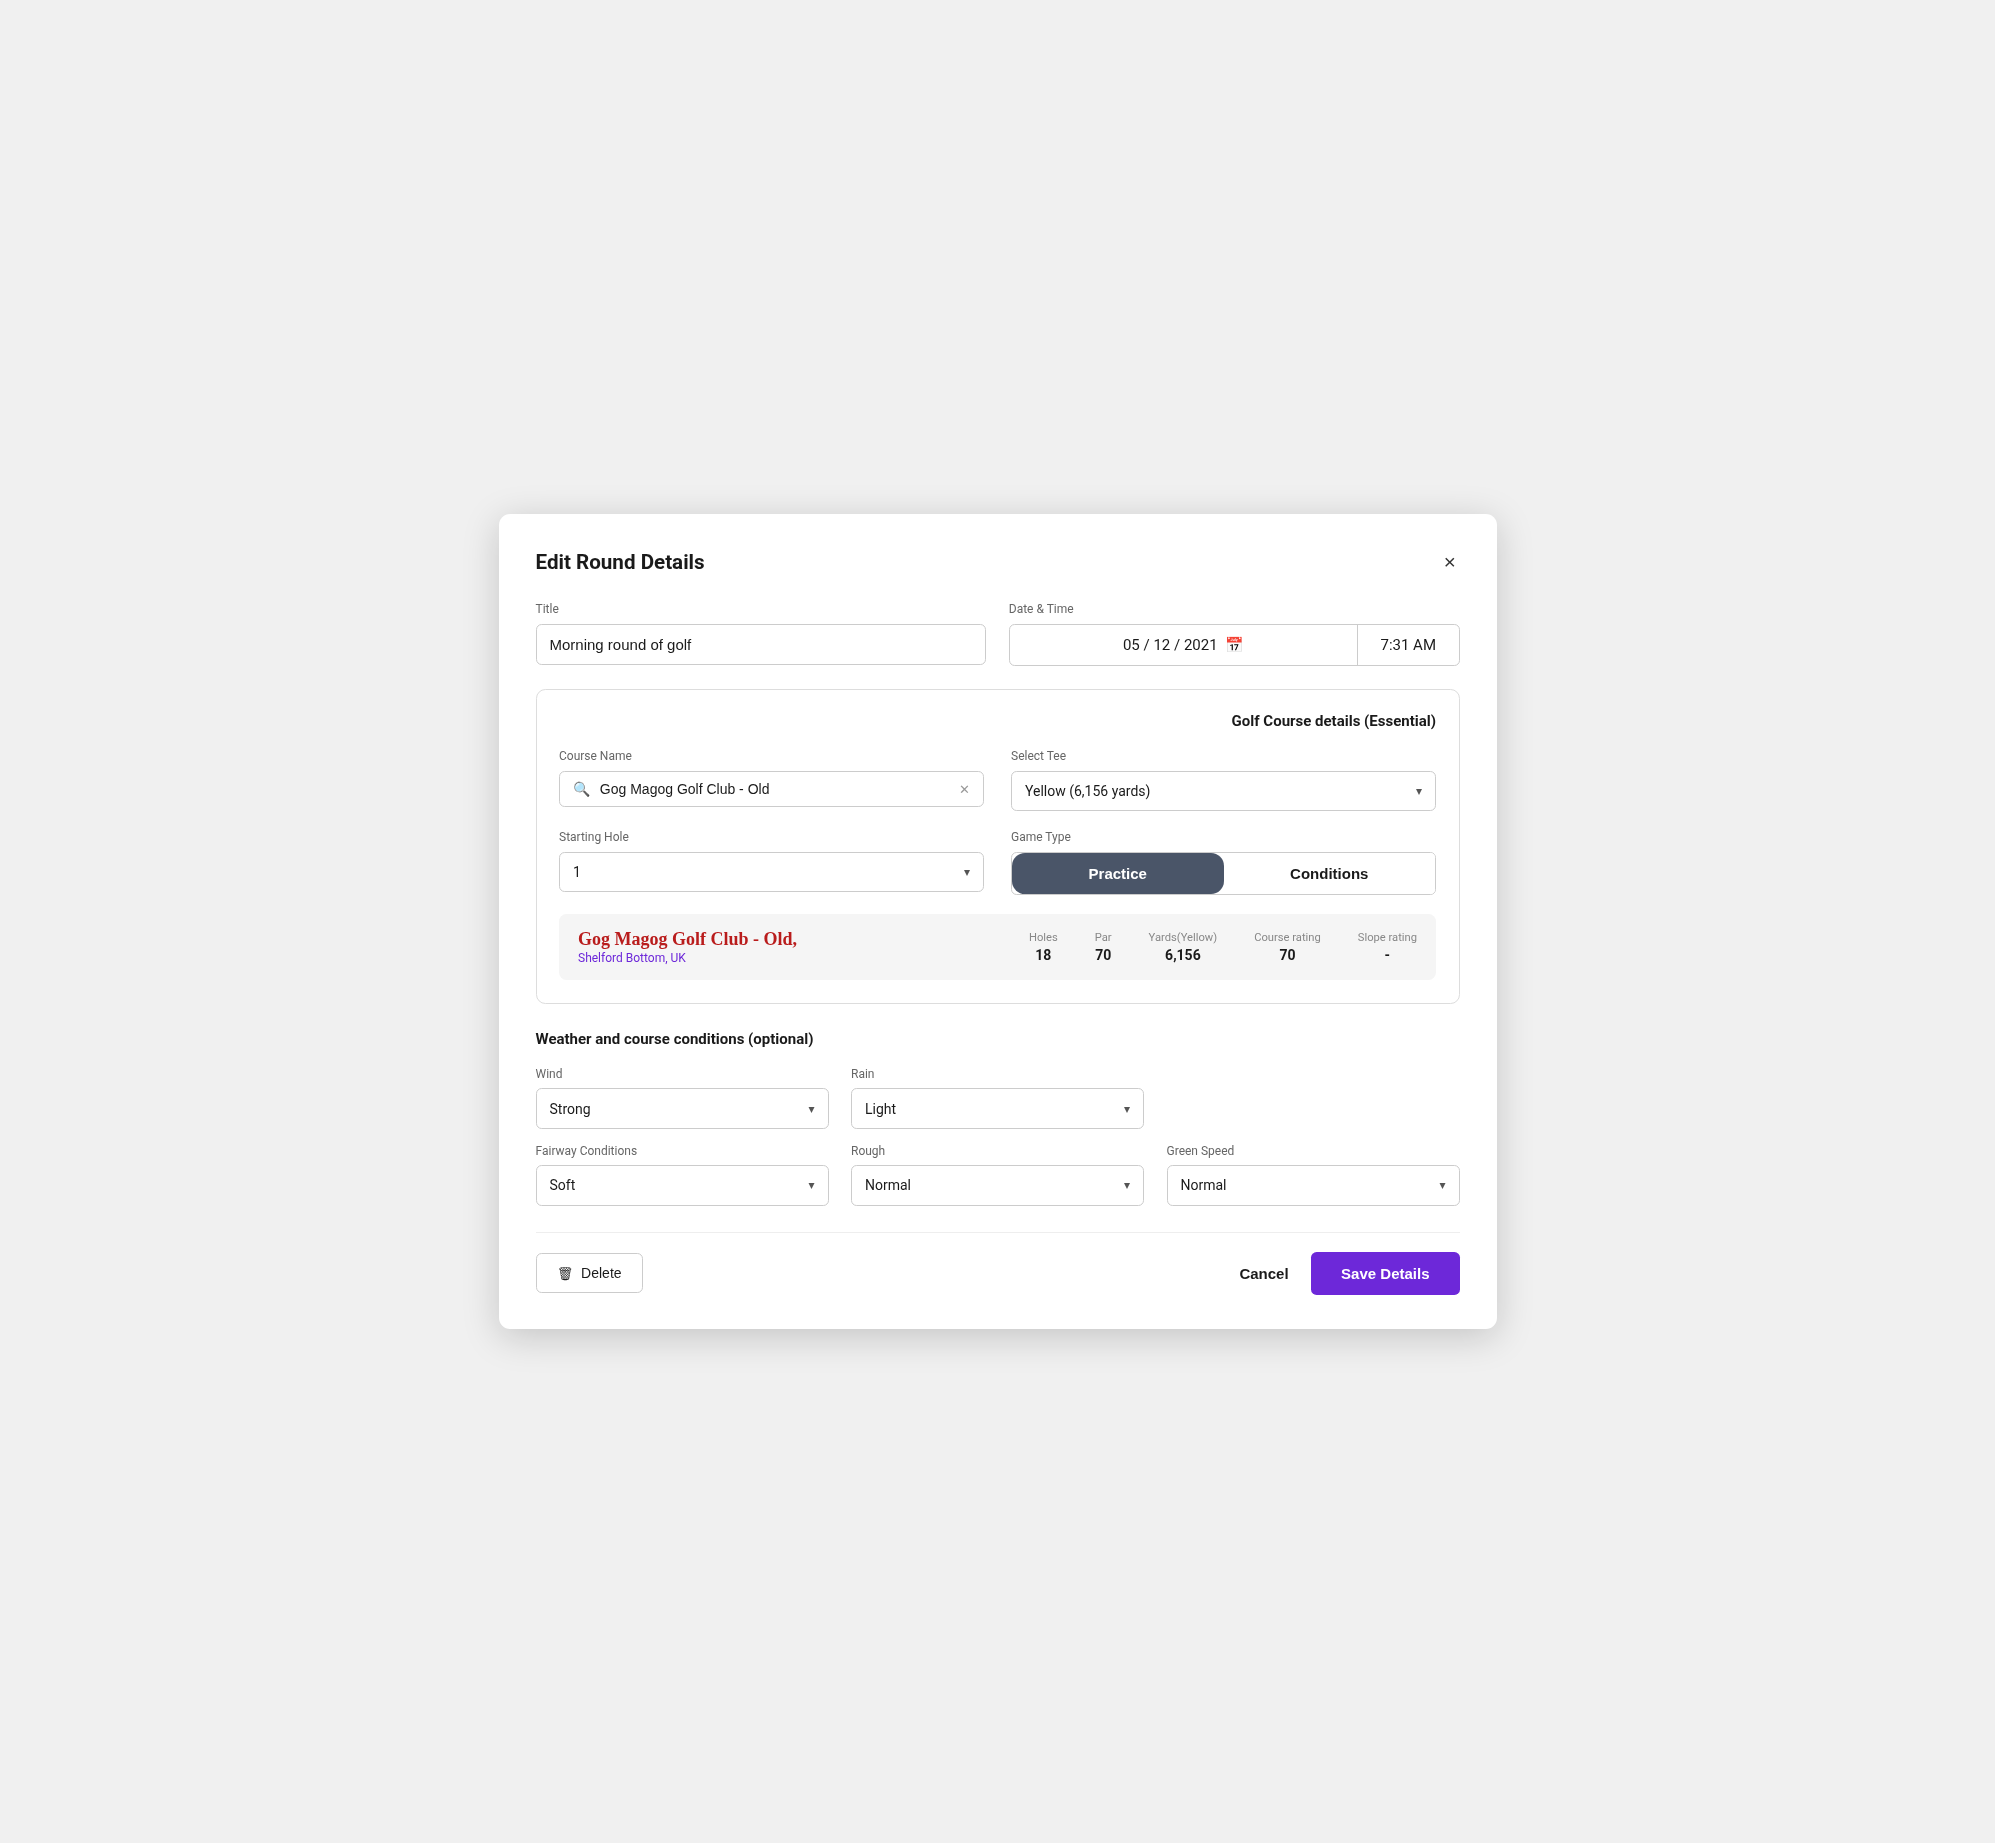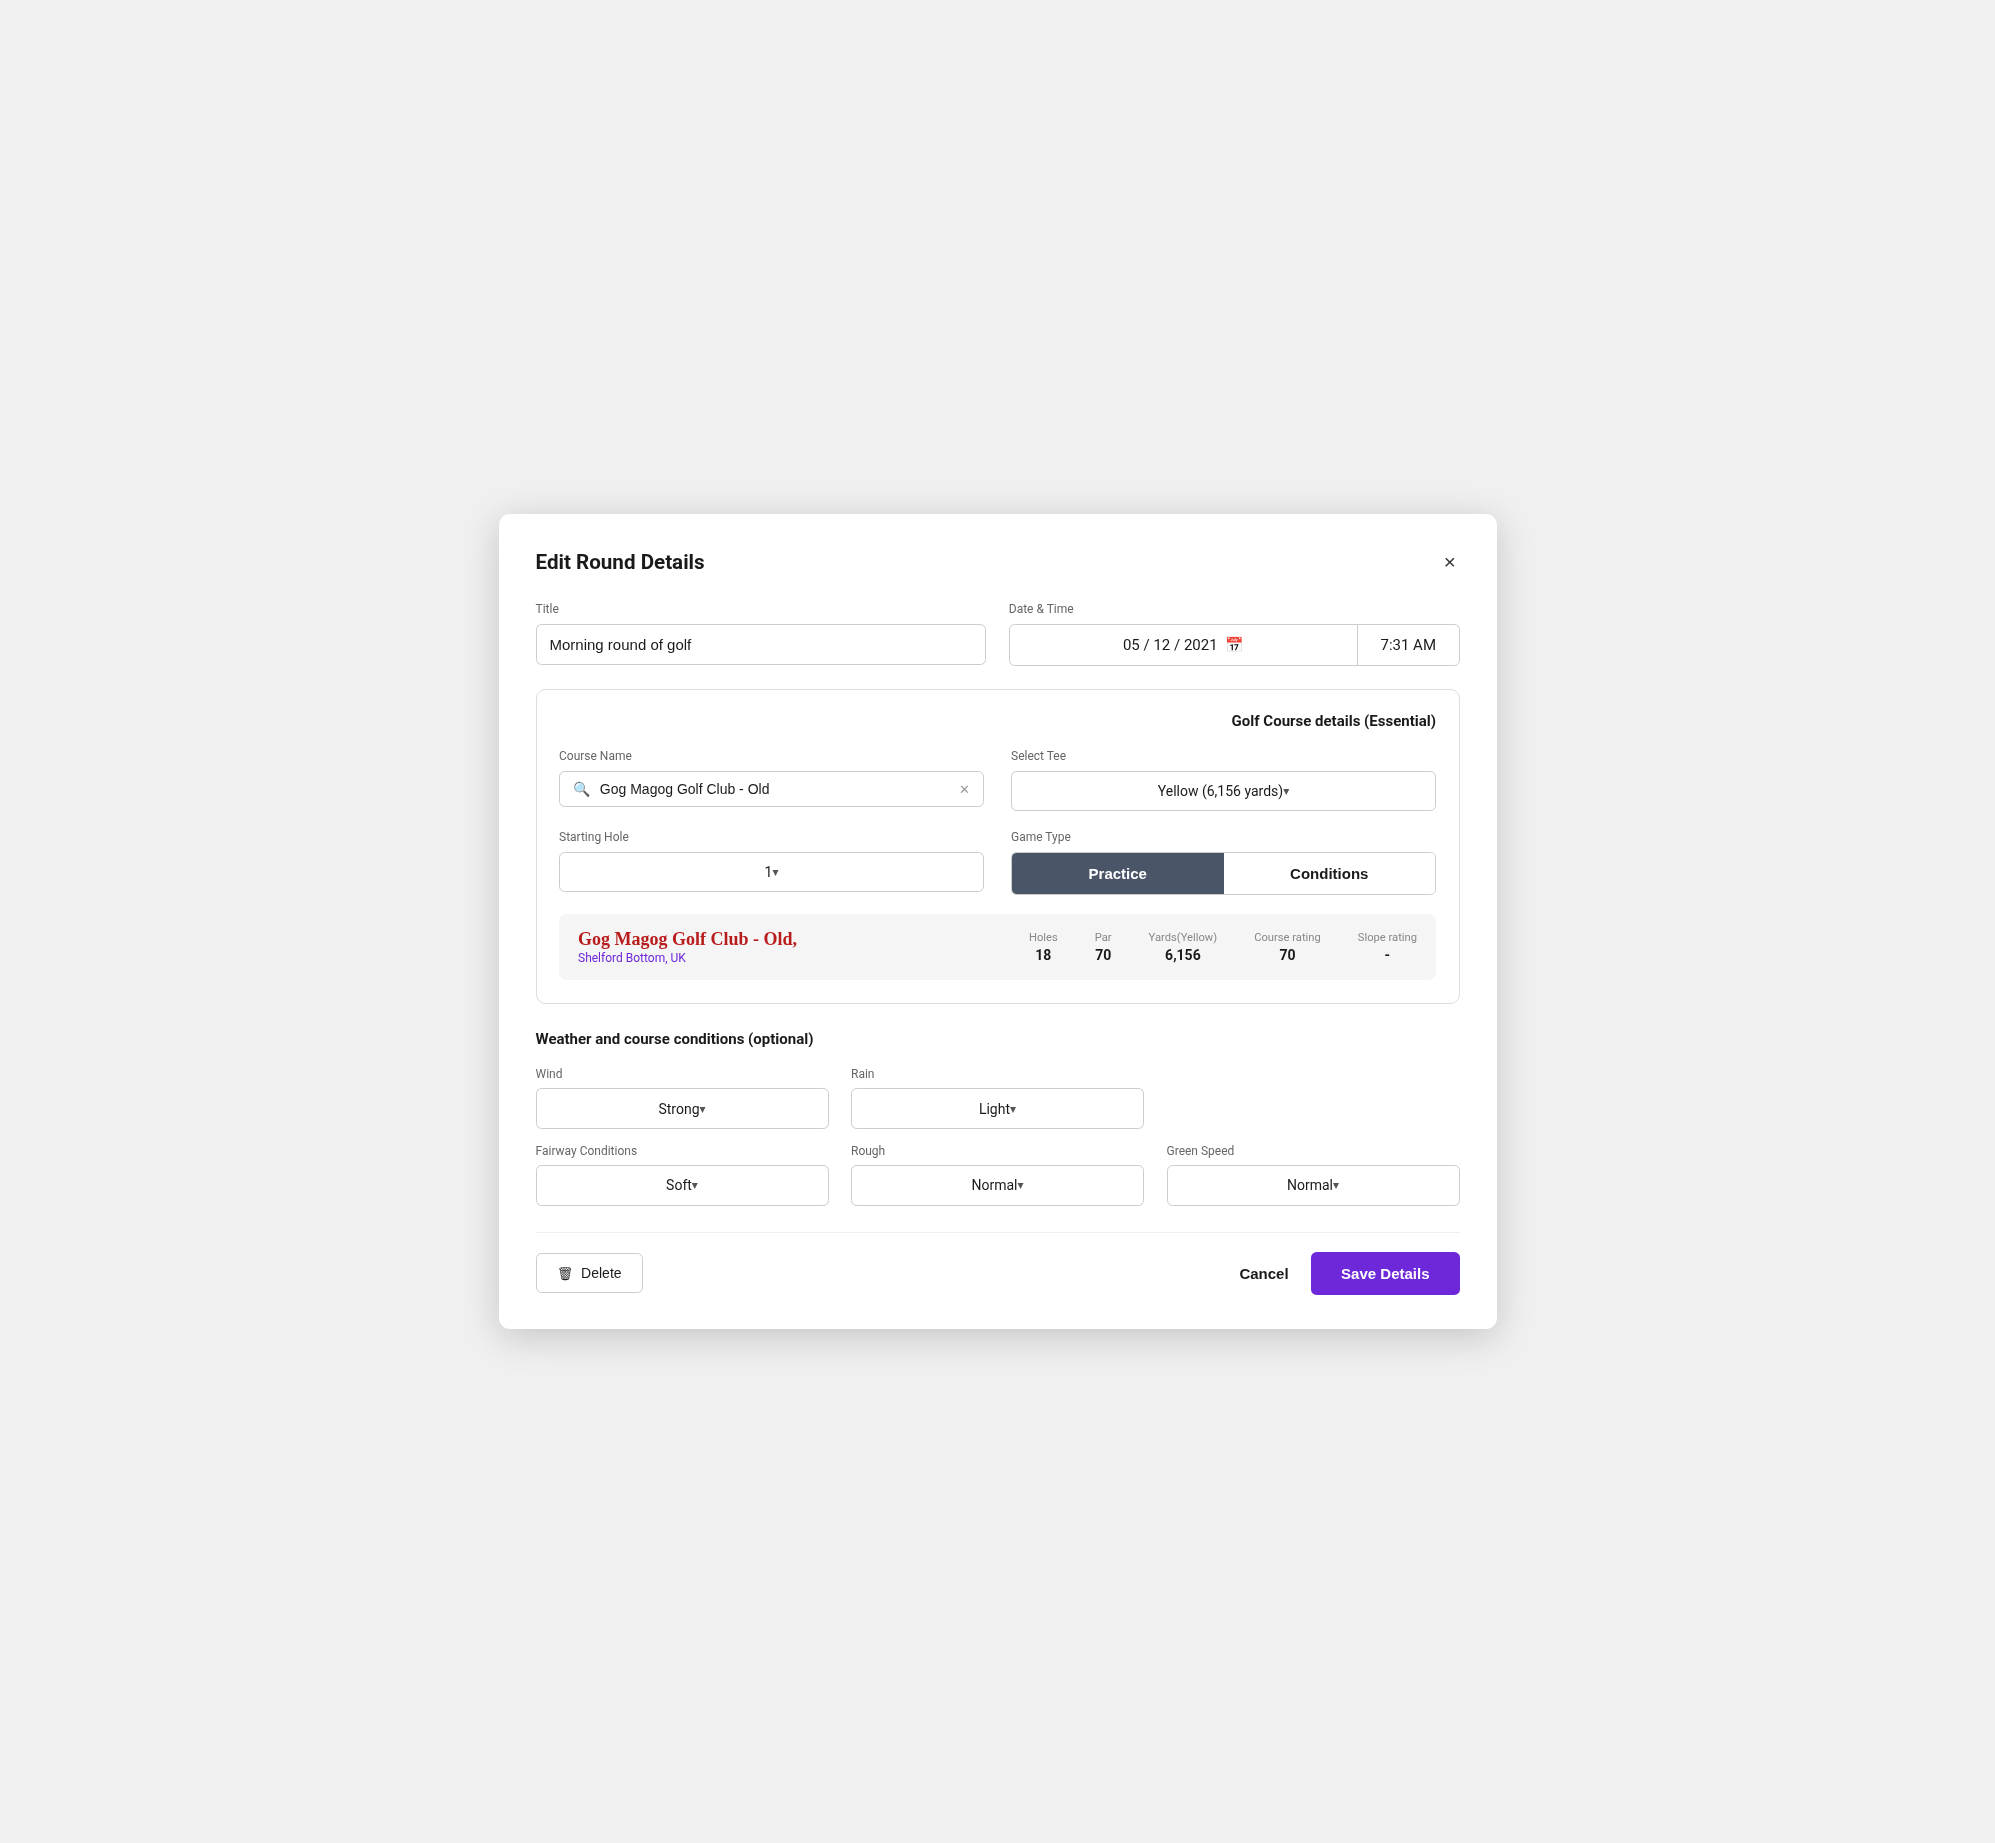--- a/index.html
+++ b/index.html
@@ -137,21 +137,21 @@
       flex: 1;
       background: transparent;
     }
     .clear-icon { color: #999; cursor: pointer; font-size: 13px; }
     .select-input {
       border: 0.9px solid #ccc;
       border-radius: 5.6px;
       padding: 11.2px 13px;
       display: flex;
       align-items: center;
-      justify-content: center;
+      justify-content: space-between;
       cursor: pointer;
       font-size: 14px;
       color: #1a1a1a;
       background: #fff;
     }
     .chevron { color: #555; font-size: 12px; }
 
     
     .game-type-toggle {
       display: flex;
@@ -166,20 +166,21 @@
       font-weight: 600;
       text-align: center;
       cursor: pointer;
       border: none;
       background: #fff;
       color: #1a1a1a;
     }
     .toggle-btn.active {
       background: #4a5568;
       color: #fff;
+      border-radius: 13px;
     }
 
     
     .course-info-bar {
       background: #f5f5f5;
       border-radius: 7.5px;
       padding: 15px 19px;
       display: flex;
       align-items: center;
       gap: 37px;

